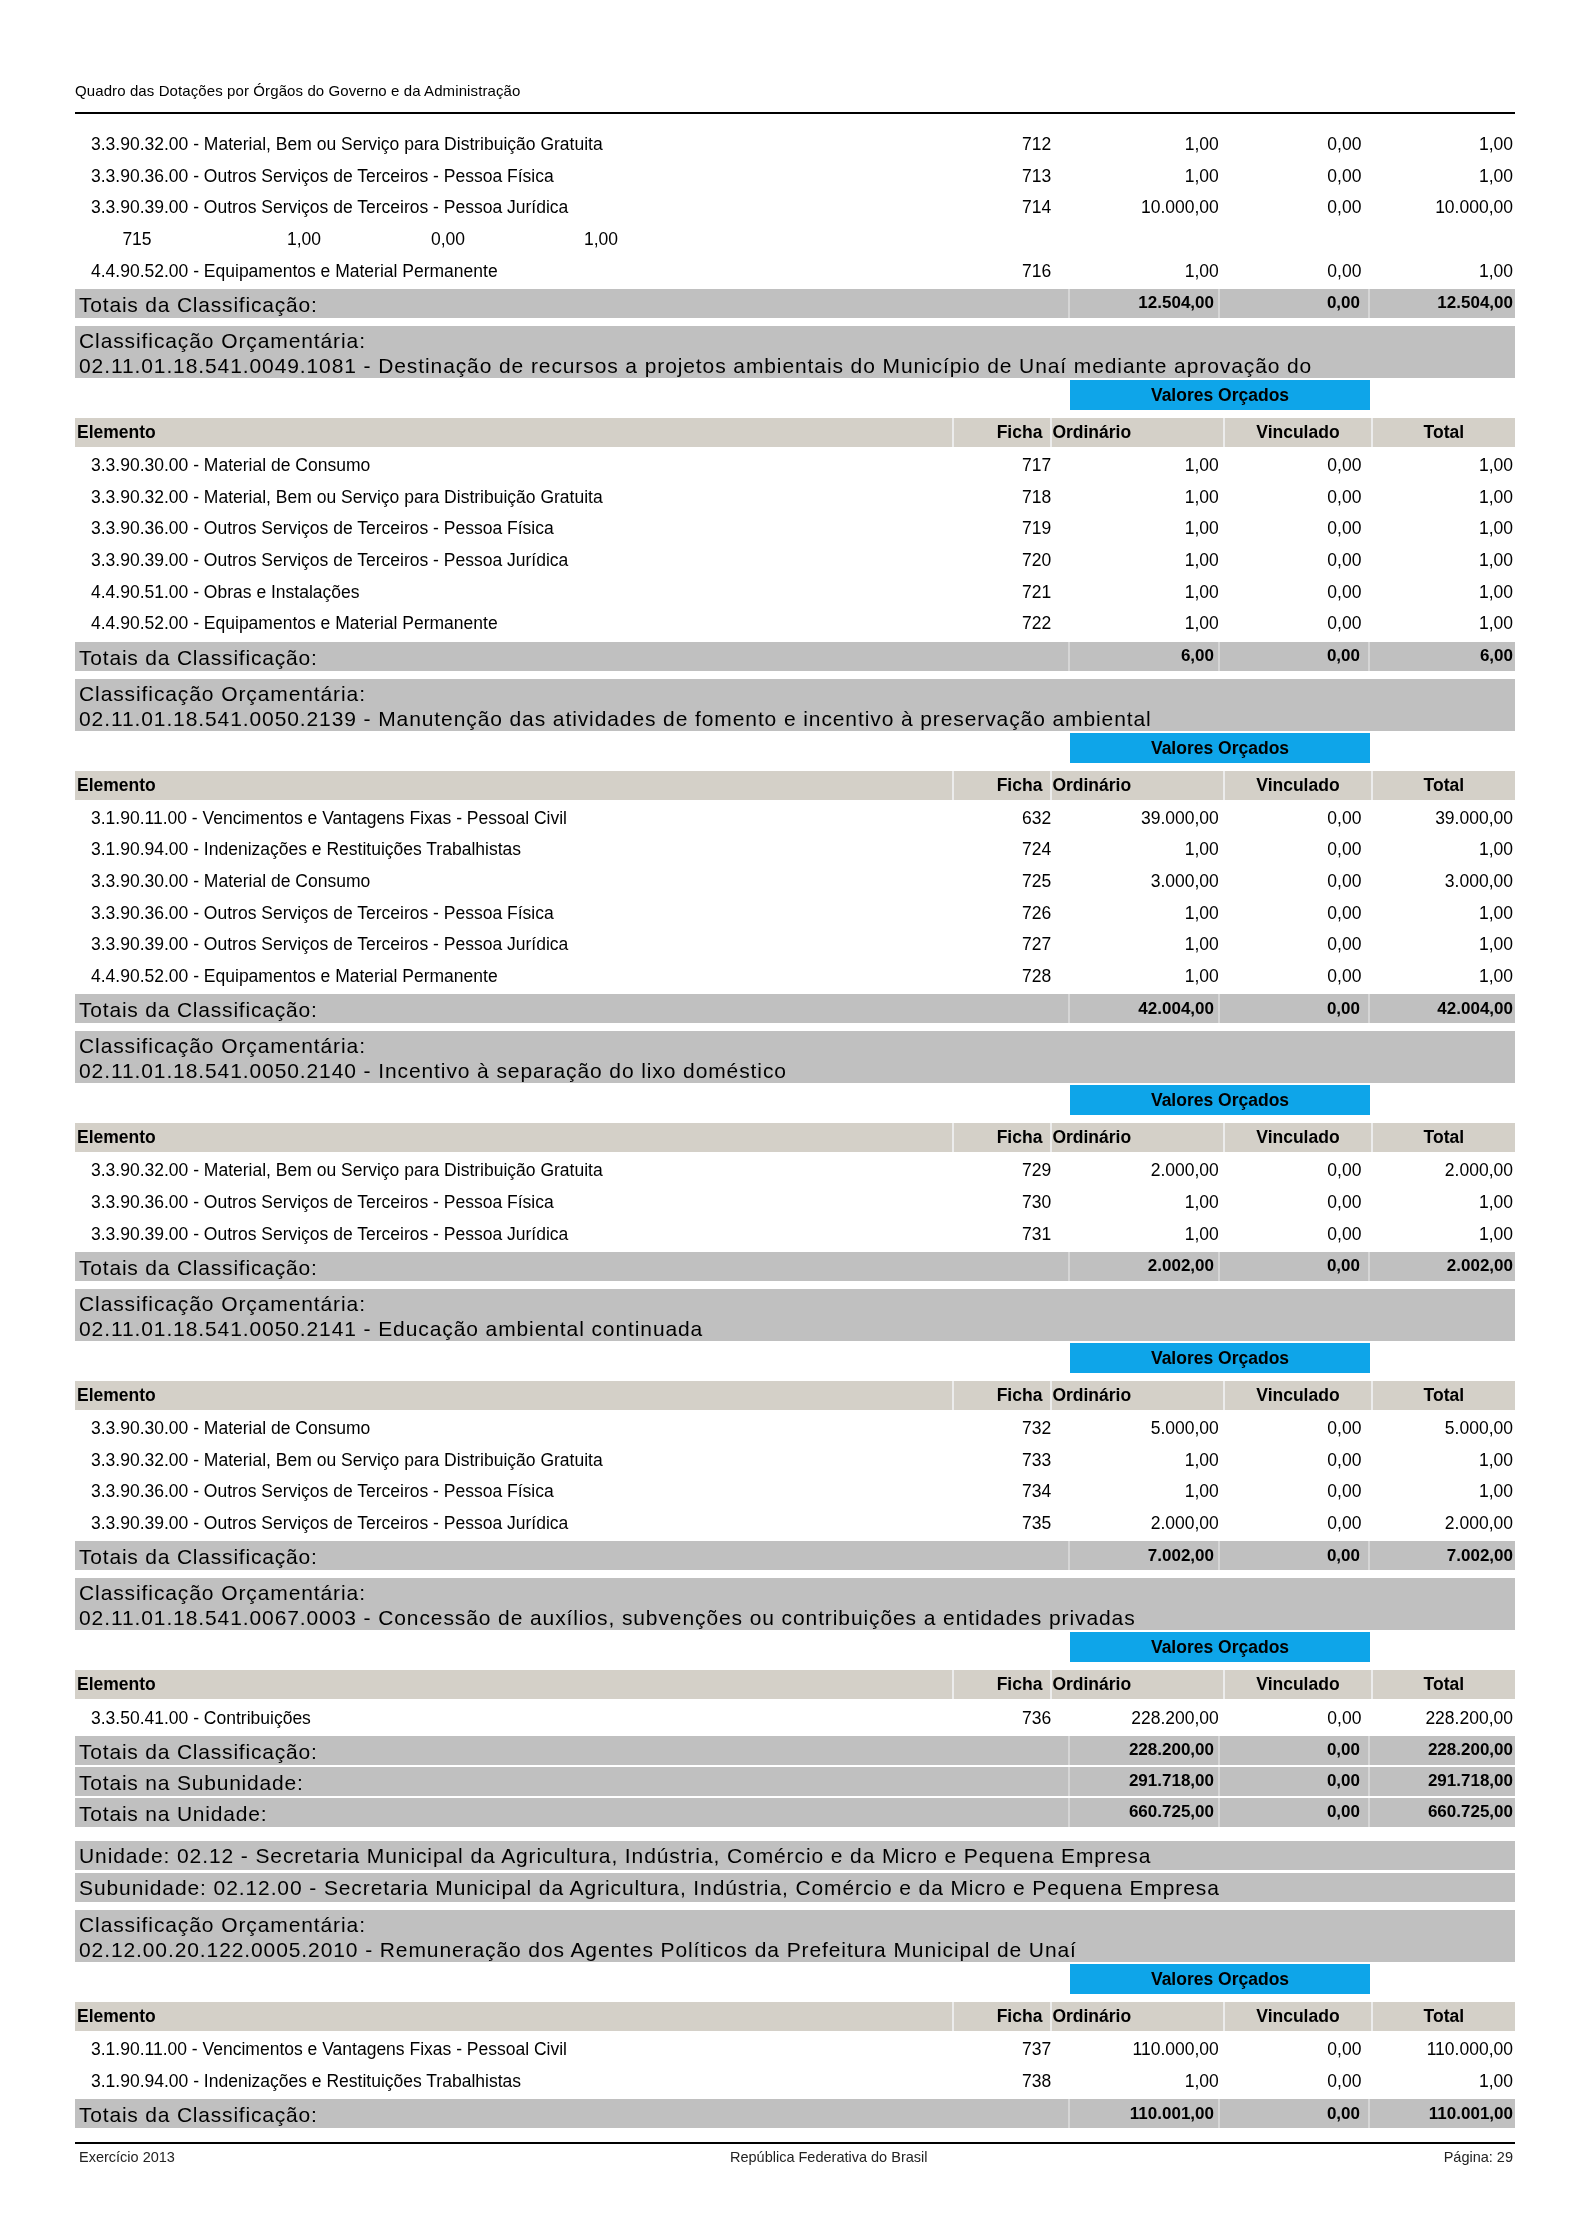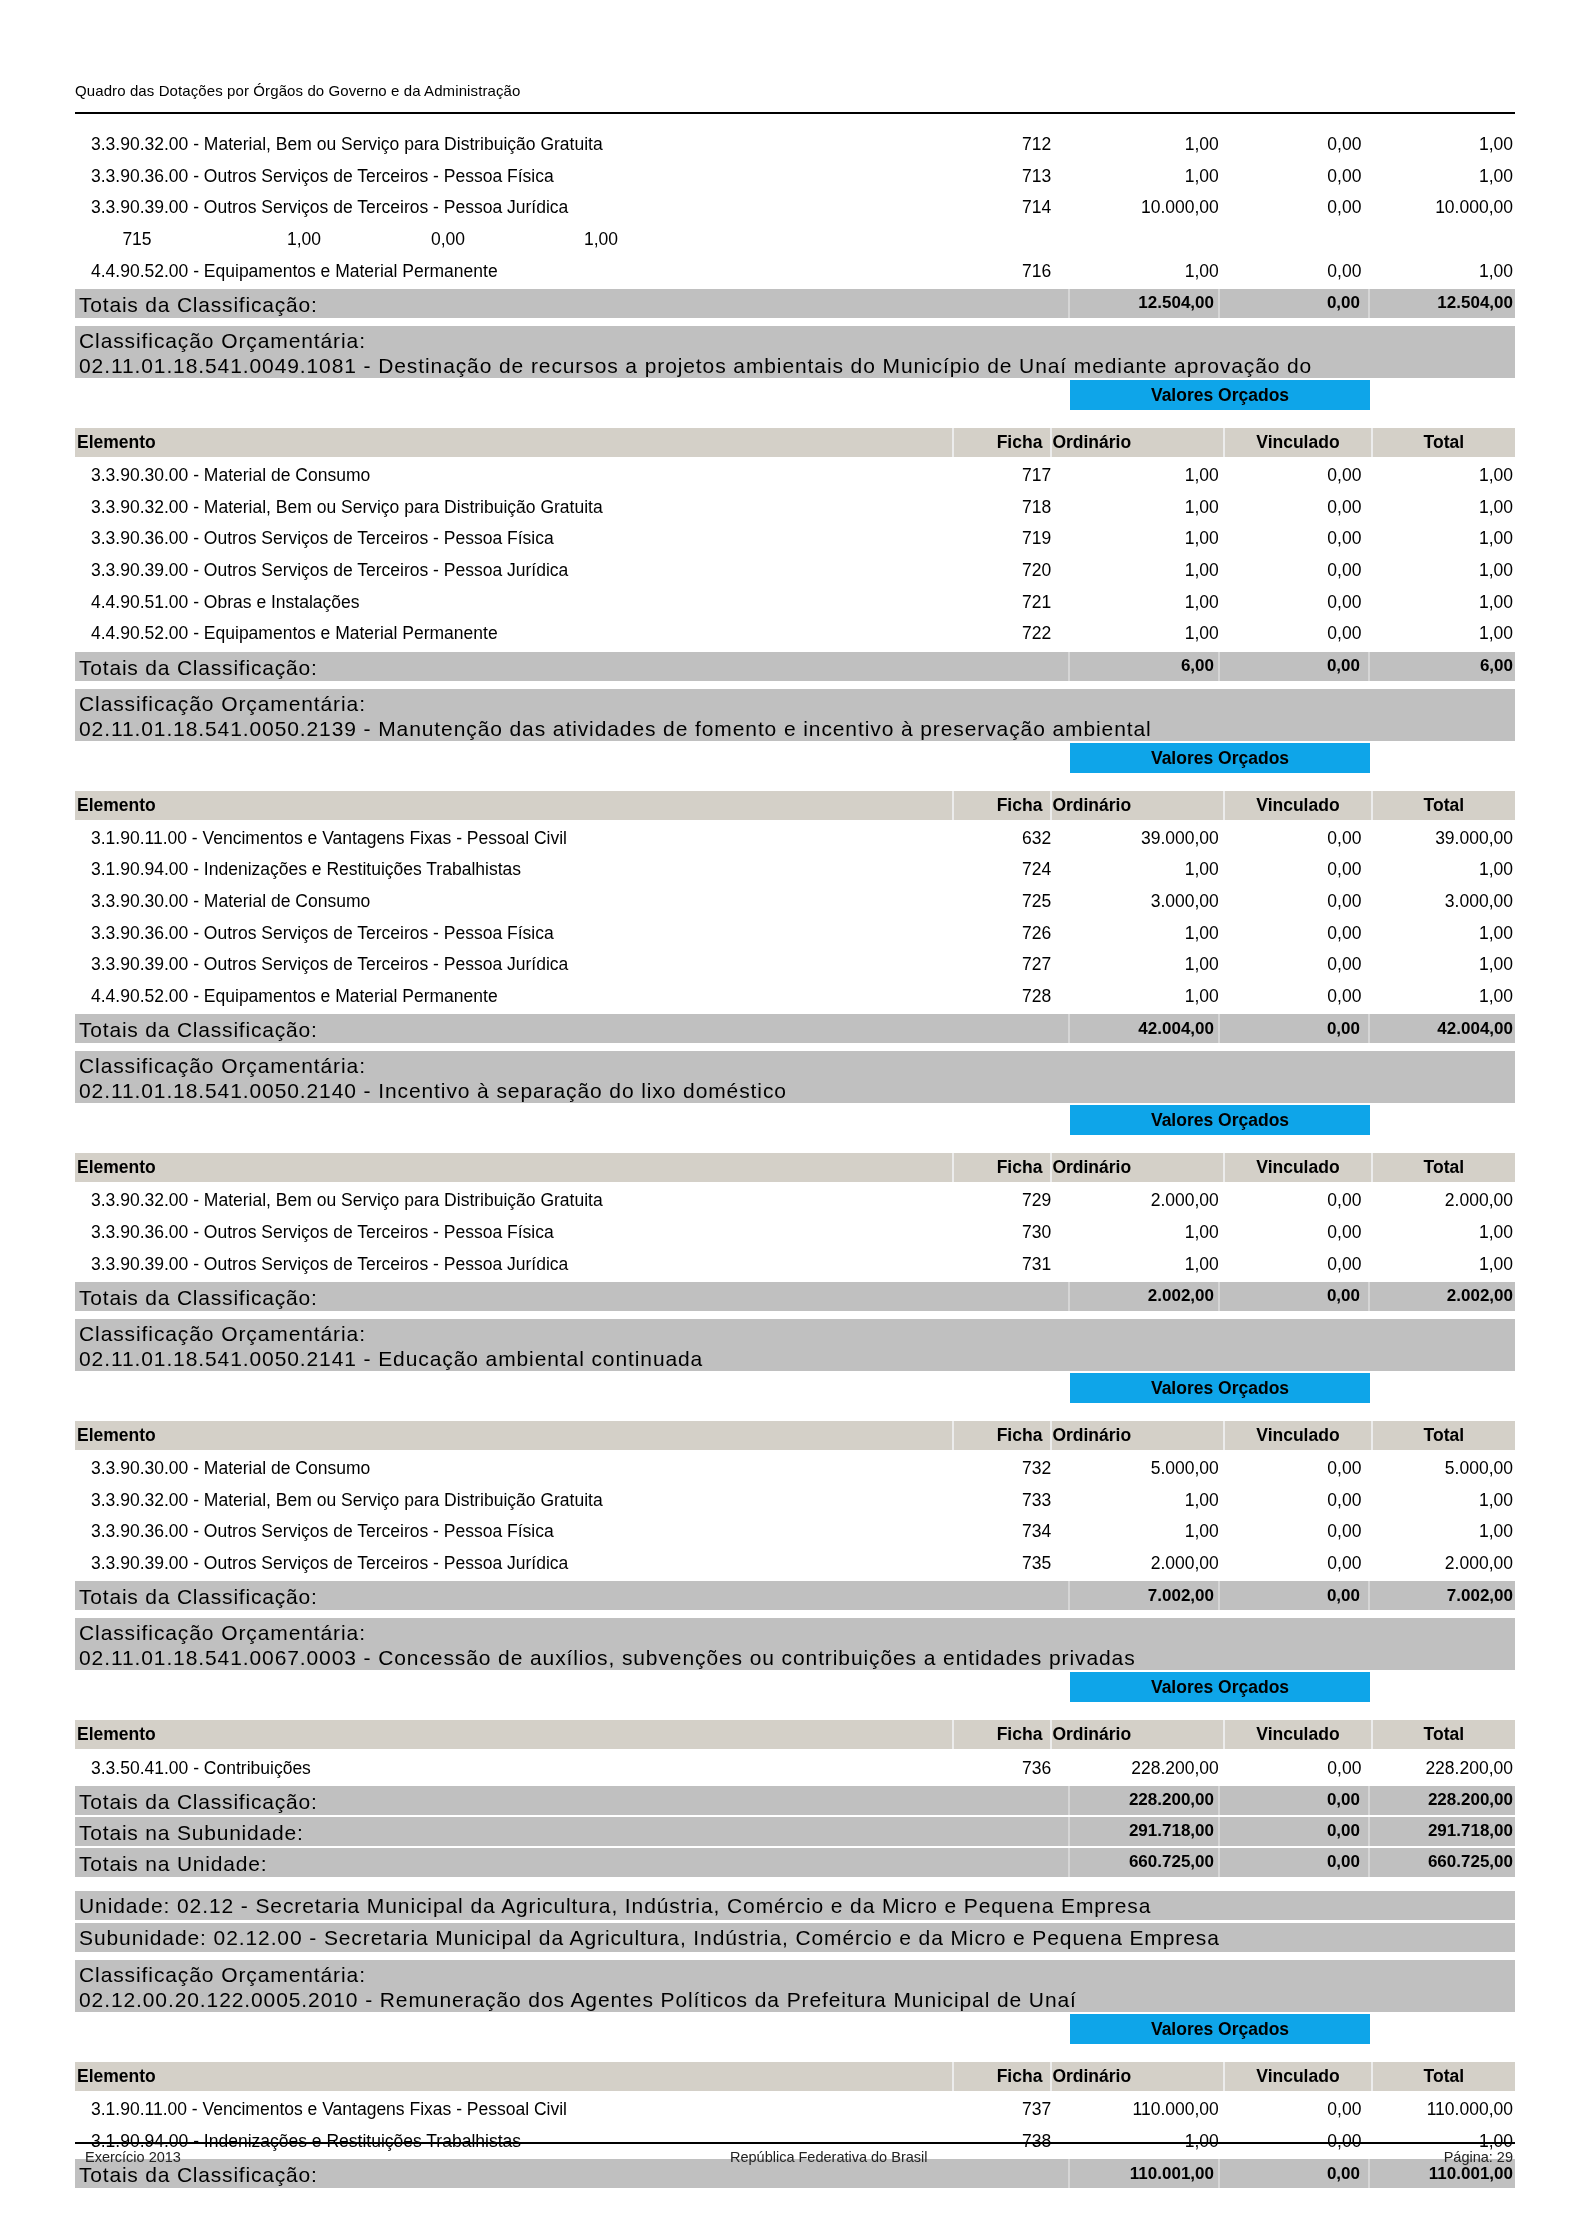--- a/index.html
+++ b/index.html
@@ -23,33 +23,33 @@
   .totals .v2 { width: 150px; padding-right: 8px; }
   .totals .v3 { width: 145px; padding-right: 2px; border-right: none; }
 
   .class-head { background: #c0c0c0; margin-top: 8px; padding: 2px 4px 0 4px; height: 52px; box-sizing: border-box; font-size: 21px; letter-spacing: 0.9px; line-height: 25px; }
   .class-head .line2 { white-space: nowrap; overflow: hidden; }
 
   .valores { display: flex; height: 30px; margin-top: 2px; }
   .valores .spacer { width: 995px; }
   .valores .vo { width: 300px; background: #0ea5e9; font-weight: bold; font-size: 17.5px; text-align: center; line-height: 30px; }
 
-  .colhead { display: flex; height: 29px; margin-top: 18px; margin-bottom: 3px; }
+  .colhead { display: flex; height: 29px; margin-top: 8px; margin-bottom: 3px; }
   .colhead > div { background: #d4d0c8; font-weight: bold; font-size: 17.5px; line-height: 29px; box-sizing: border-box; border-right: 2px solid #ececec; }
   .colhead .h-el { width: 895px; padding-left: 2px; }
   .colhead .h-fi { width: 100px; text-align: right; padding-right: 8px; }
   .colhead .h-or { width: 176px; }
   .colhead .h-vi { width: 150px; text-align: center; }
   .colhead .h-to { width: 145px; text-align: center; border-right: none; }
 
   .unit-bar { background: #c0c0c0; height: 29px; margin-top: 3px; padding-left: 4px; font-size: 21px; letter-spacing: 0.9px; line-height: 30px; white-space: nowrap; }
 
   .footer-rule { position: absolute; top: 2142px; left: 75px; width: 1440px; height: 2px; background: #000; }
   .footer { position: absolute; top: 2149px; left: 75px; width: 1440px; font-size: 14.5px; color: #222; }
-  .footer .left { position: absolute; left: 10px; }
+  .footer .left { position: absolute; left: 4px; }
   .footer .center { position: absolute; left: 655px; }
   .footer .right { position: absolute; right: 2px; }
 </style>
 </head>
 <body>
 
 <div class="page">
   <div class="doc-title">Quadro das Dotações por Órgãos do Governo e da Administração</div>
   <div class="top-rule"></div>
 

